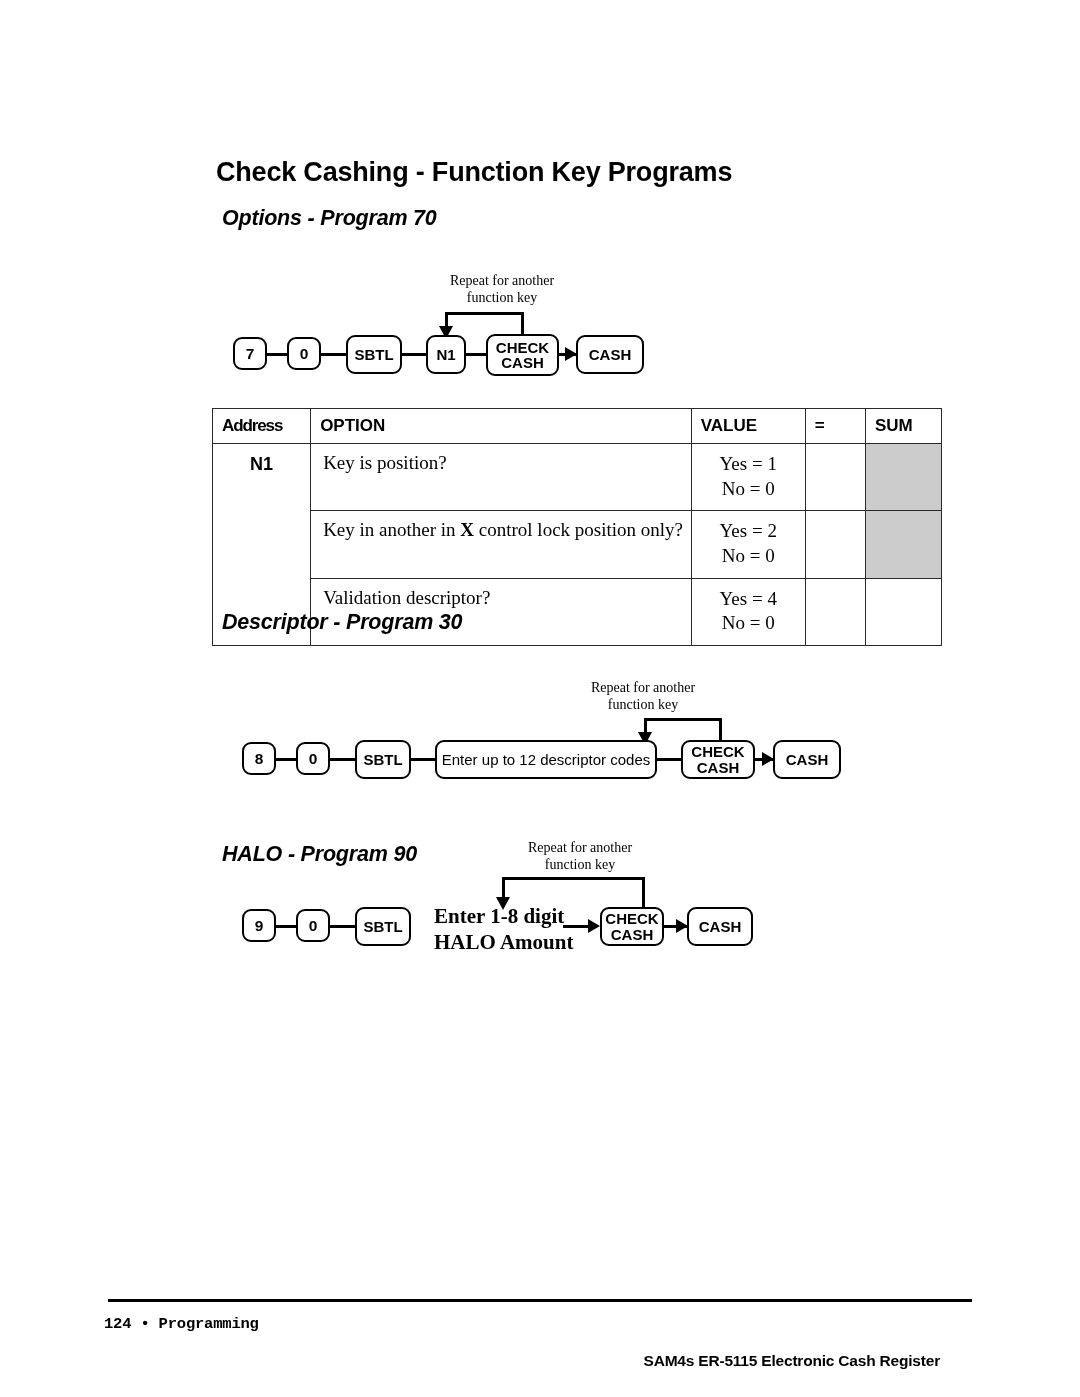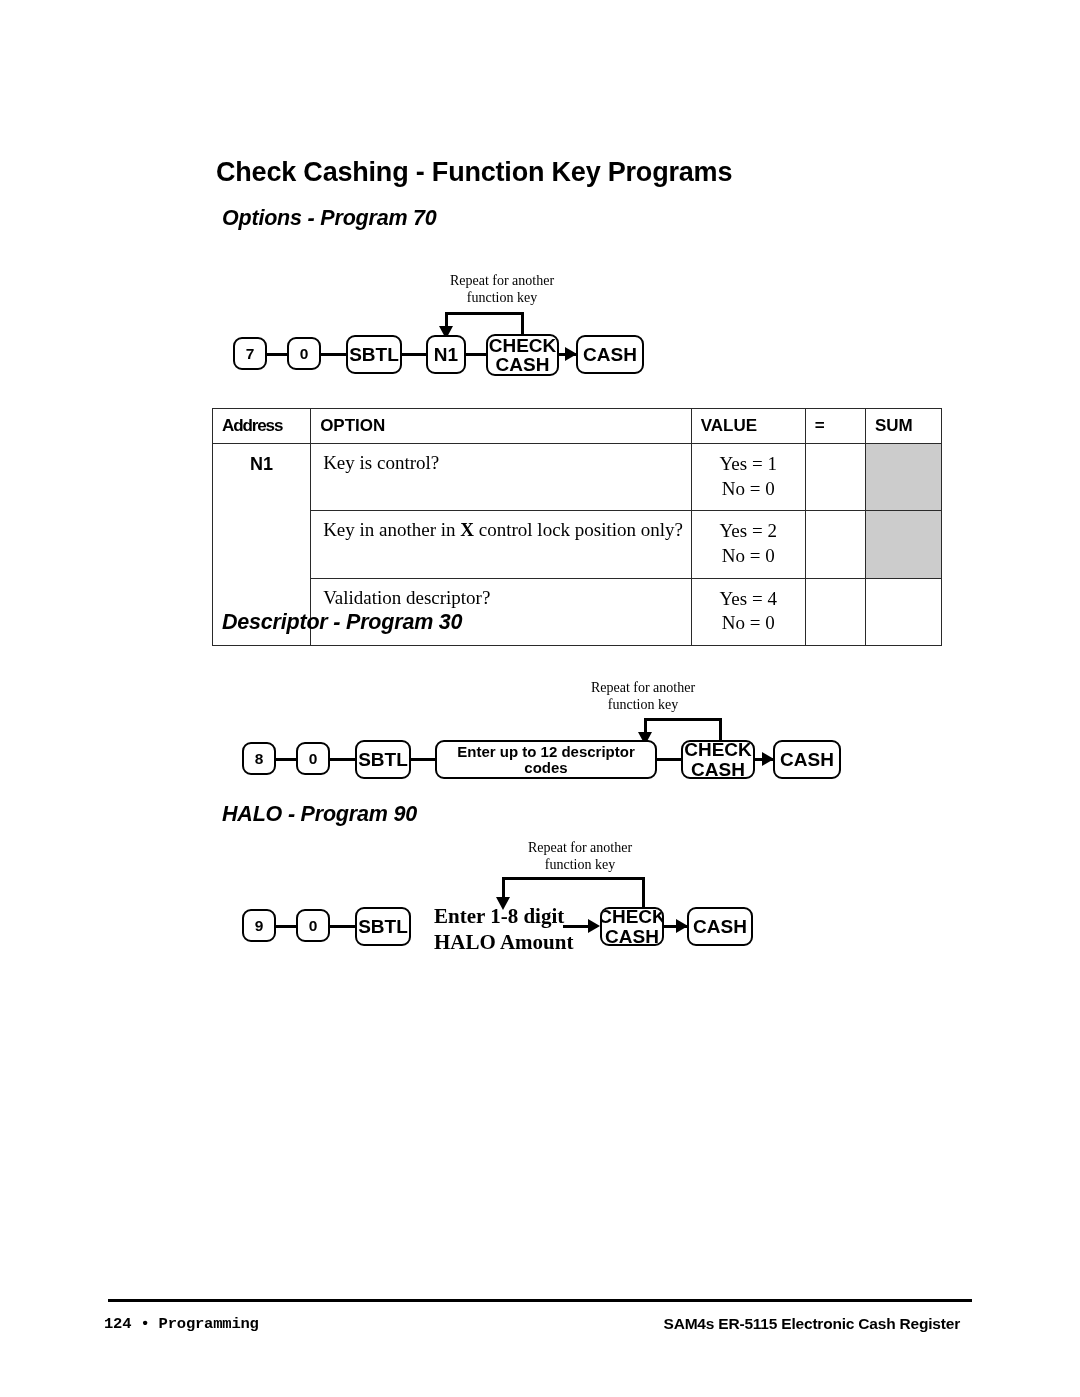--- a/index.html
+++ b/index.html
@@ -36,45 +36,45 @@
   .section-title {
     position: absolute;
     font-size: 21.5px;
     font-weight: bold;
     font-style: italic;
     letter-spacing: -0.2px;
     white-space: nowrap;
   }
   #sec-options { left: 222px; top: 206px; }
   #sec-descriptor { left: 222px; top: 610px; }
-  #sec-halo { left: 222px; top: 802px; font-style: italic; }
+  #sec-halo { left: 222px; top: 842px; font-style: italic; }
 
   
   .diagram {
     position: absolute;
   }
   .key {
     position: absolute;
     box-sizing: border-box;
     border: 2.5px solid #000;
     border-radius: 9px;
     background: #fff;
     display: flex;
     align-items: center;
     justify-content: center;
     text-align: center;
     font-family: "Liberation Sans", sans-serif;
     font-weight: bold;
-    font-size: 19px;
+    font-size: 15px;
     line-height: 1.02;
     z-index: 3;
   }
   .key.digit { font-size: 15.5px; }
   .key.plain {
-    font-weight: bold;
+    font-weight: normal;
     font-size: 15px;
   }
   .key.twoline {
     flex-direction: column;
     overflow: hidden;
   }
   .key.twoline span { display: block; }
 
   .wire {
     position: absolute;
@@ -196,21 +196,21 @@
   .footer-left, .footer-right {
     position: absolute;
     top: 1315px;
     font-family: "Liberation Sans", sans-serif;
     font-weight: bold;
     font-size: 15.5px;
     letter-spacing: -0.2px;
     white-space: nowrap;
   }
   .footer-left  { left: 104px; font-family: Liberation Mono, monospace; }
-  .footer-right { right: 92px; }
+  .footer-right { right: 112px; margin-top: 37px; }
 </style>
 </head>
 <body>
 
 <div class="page">
 
   <div class="page-title">Check Cashing - Function Key Programs</div>
 
   <div class="section-title" id="sec-options">Options - Program 70</div>
 
@@ -266,21 +266,21 @@
         <th>OPTION</th>
         <th class="th-sum">VALUE</th>
         <th class="th-eq">=</th>
         <th class="th-sum">SUM</th>
       </tr>
     </thead>
     <tbody>
       <tr>
         <td class="addr-cell" rowspan="3">N1</td>
         <td class="option-cell">
-          <span>Key is control?</span><b></b><span></span>
+          <span>Key is position?</span><b></b><span></span>
         </td>
         <td class="value-cell">Yes = 1
 No = 0</td>
         <td class="blank-cell"></td>
         <td class="blank-cell shaded"></td>
       </tr>
       <tr>
         <td class="option-cell">
           <span>Key in another in </span><b>X</b><span> control lock position only?</span>
         </td>

